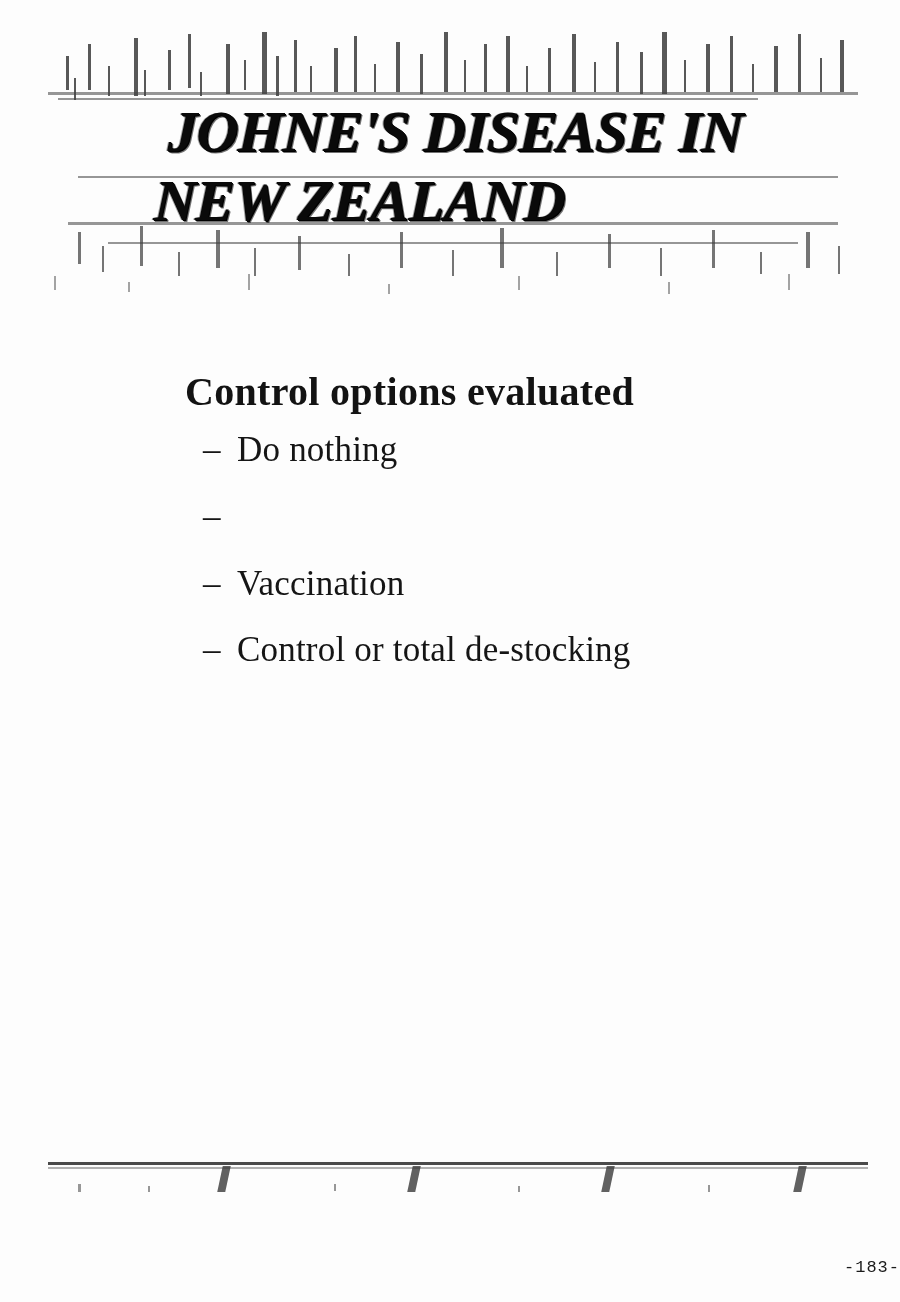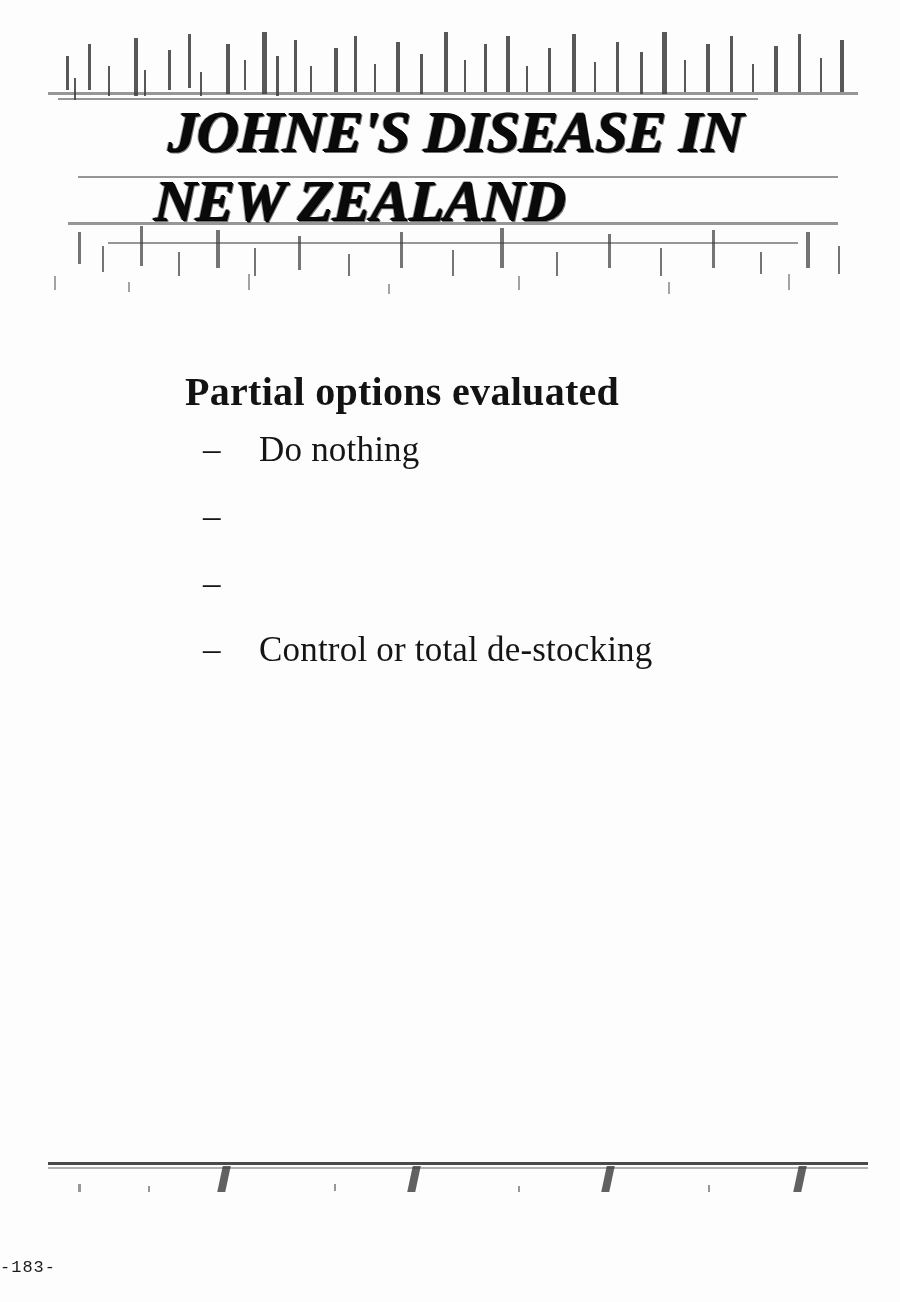--- a/index.html
+++ b/index.html
@@ -97,21 +97,20 @@
 
   .dash {
     width: 34px;
     flex: 0 0 34px;
     color: #151515;
     font-size: 35px;
   }
 
   .bullet-text {
     letter-spacing: .2px;
-    margin-left: 22px;
   }
 
   
   .bottom-rule {
     position: absolute;
     left: 48px;
     top: 1160px;
     width: 820px;
     height: 36px;
   }
@@ -144,21 +143,21 @@
     background: #444;
     opacity: .55;
   }
 
   
   .page-number {
     position: absolute;
     left: 0;
     right: 0;
     top: 1258px;
-    text-align: left;
+    text-align: right;
     font-family: "Liberation Mono", monospace;
     font-size: 17px;
     letter-spacing: 1px;
     color: #1a1a1a;
   }
 </style>
 </head>
 <body>
 
 <div class="page">
@@ -247,32 +246,33 @@
       </g>
     </svg>
 
     <div class="title-block">
       <div class="title-line">JOHNE'S DISEASE IN</div>
       <div class="title-line second">NEW ZEALAND</div>
     </div>
   </div>
 
   <div class="content">
-    <h1 class="heading">Partial options evaluated</h1>
+    <h1 class="heading">Control options evaluated</h1>
 
     <ul class="bullets">
       <li>
         <span class="dash">–</span>
         <span class="bullet-text">Do nothing</span>
       </li>
       <li>
         <span class="dash">–</span>
       </li>
       <li>
         <span class="dash">–</span>
+        <span class="bullet-text">Vaccination</span>
       </li>
       <li>
         <span class="dash">–</span>
         <span class="bullet-text">Control or total de-stocking</span>
       </li>
     </ul>
   </div>
 
   <div class="bottom-rule">
     <div class="rule-line"></div>

